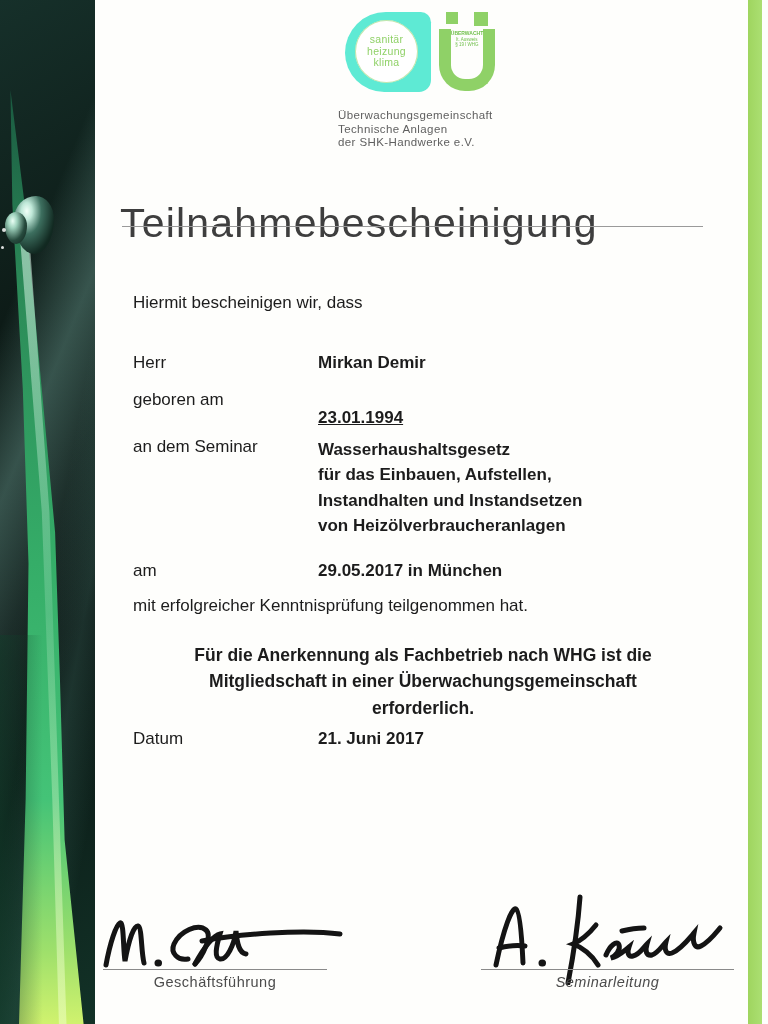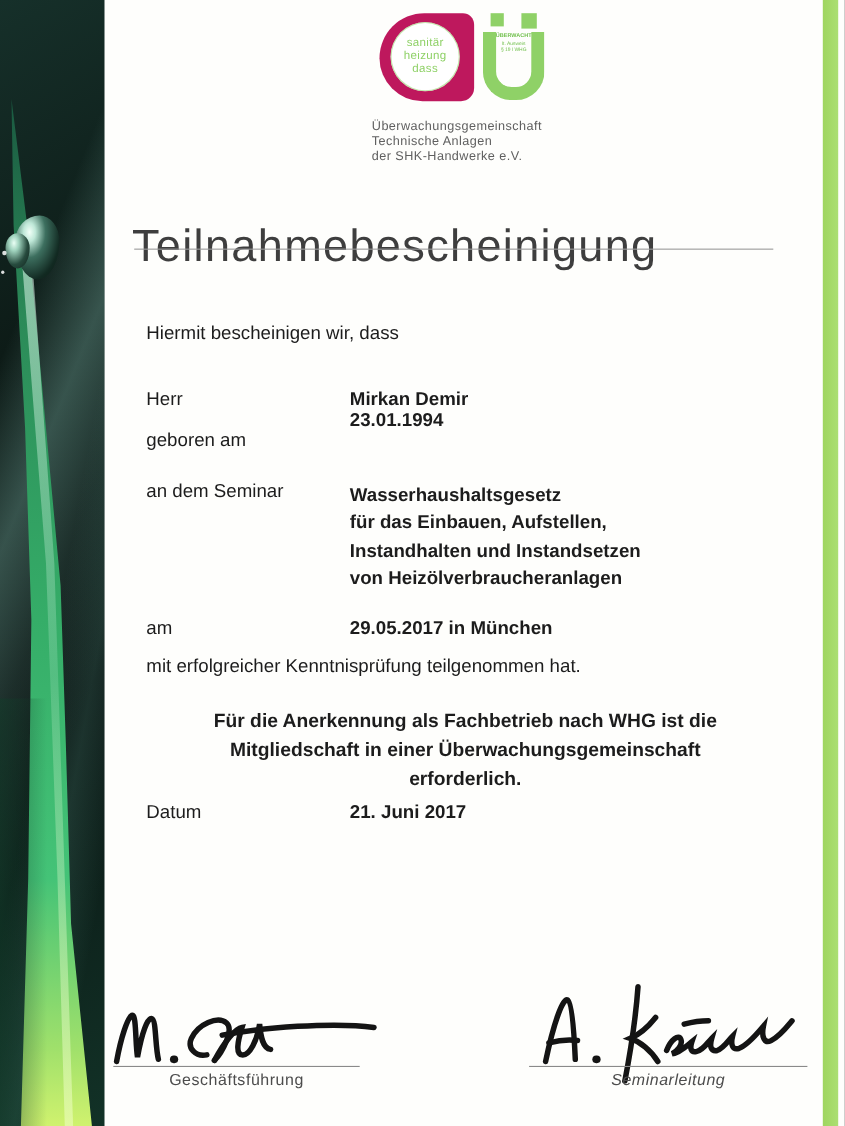--- a/index.html
+++ b/index.html
@@ -32,21 +32,21 @@
     border-radius:50% 50% 50% 50% / 42% 42% 58% 58%;
     background:radial-gradient(ellipse at 35% 28%,#eafff5 0%,#9fd2bd 22%,#274b3e 60%,#0d1f19 100%);}
   .sparkle{position:absolute;width:4px;height:4px;border-radius:50%;background:rgba(255,255,255,.85);}
 
   
   .right-border{position:absolute;left:748px;top:0;width:14px;height:1024px;
     background:linear-gradient(to right,#9fd55f,#abdf72);}
 
   
   .logo{position:absolute;left:345px;top:12px;width:150px;height:82px;}
-  .emblem{position:absolute;left:0;top:0;width:86px;height:80px;background:#be185d;
+  .emblem{position:absolute;left:0;top:0;width:86px;height:80px;background:#5eead4;
     border-radius:48px 12px 14px 46px;}
   .emblem-circle{position:absolute;left:10px;top:8px;width:63px;height:63px;border-radius:50%;
     background:#ffffff;display:flex;flex-direction:column;align-items:center;justify-content:center;
     box-shadow:inset 0 0 0 1px rgba(143,209,103,.55);}
   .emblem-circle div{font-size:10.5px;line-height:11.5px;color:#8fd167;letter-spacing:.3px;}
   .ue{position:absolute;left:94px;top:0;width:56px;height:80px;}
   .ue-dot{position:absolute;top:0;width:12px;height:12px;background:#8fd167;}
   .ue-dot.l{left:7px;} .ue-dot.r{left:35px;width:14px;height:14px;}
   .ue-body{position:absolute;left:0;top:17px;width:32px;height:50px;border:12px solid #8fd167;
     border-top:none;border-radius:0 0 26px 26px;}
@@ -96,21 +96,21 @@
     <div class="sparkle" style="left:1px;top:246px;width:3px;height:3px;"></div>
   </div>
 
   <div class="right-border"></div>
 
   <div class="logo">
     <div class="emblem">
       <div class="emblem-circle">
         <div>sanitär</div>
         <div>heizung</div>
-        <div>dass</div>
+        <div>klima</div>
       </div>
     </div>
     <div class="ue">
       <div class="ue-dot l"></div>
       <div class="ue-dot r"></div>
       <div class="ue-body"></div>
       <div class="ue-seal">
         <div>überwacht</div>
         <div>lt. Ausweis</div>
         <div>§ 19 l WHG</div>
@@ -125,21 +125,21 @@
 
   <div class="title">Teilnahmebescheinigung</div>
   <div class="title-rule"></div>
 
   <div class="abs intro">Hiermit bescheinigen wir, dass</div>
 
   <div class="row-label" style="top:353px;">Herr</div>
   <div class="row-value" style="top:353px;">Mirkan Demir</div>
 
   <div class="row-label" style="top:390px;">geboren am</div>
-  <div class="row-value" style="top:372px;">23.01.1994</div>
+  <div class="row-value" style="top:408px;text-decoration:underline;">23.01.1994</div>
 
   <div class="row-label" style="top:437px;">an dem Seminar</div>
   <div class="row-value seminar-lines" style="top:437px;">
     <div>Wasserhaushaltsgesetz</div>
     <div>für das Einbauen, Aufstellen,</div>
     <div>Instandhalten und Instandsetzen</div>
     <div>von Heizölverbraucheranlagen</div>
   </div>
 
   <div class="row-label" style="top:561px;">am</div>

